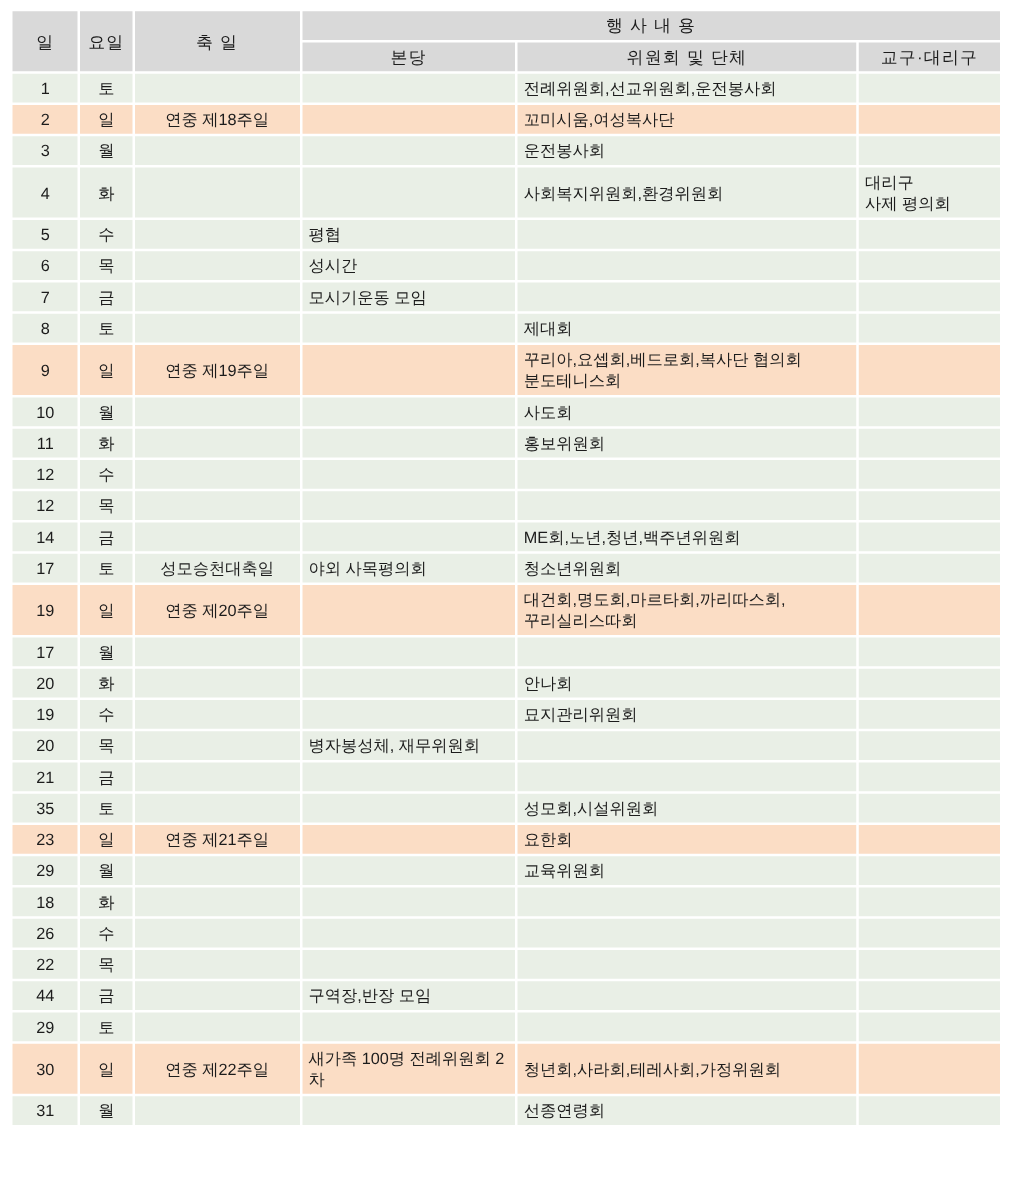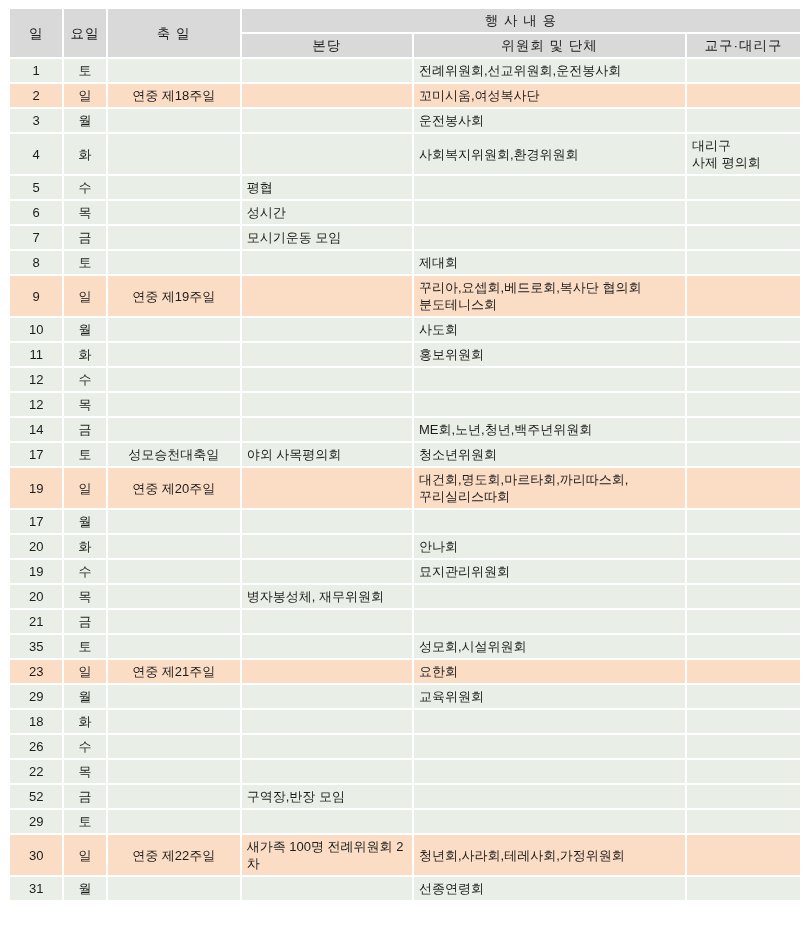--- a/index.html
+++ b/index.html
@@ -303,21 +303,21 @@
         </tr>
         <tr>
           <td class="center">22</td>
           <td class="center">목</td>
           <td class="center"></td>
           <td></td>
           <td></td>
           <td></td>
         </tr>
         <tr>
-          <td class="center">52</td>
+          <td class="center">44</td>
           <td class="center">금</td>
           <td class="center"></td>
           <td>구역장,반장 모임</td>
           <td></td>
           <td></td>
         </tr>
         <tr>
           <td class="center">29</td>
           <td class="center">토</td>
           <td class="center"></td>

